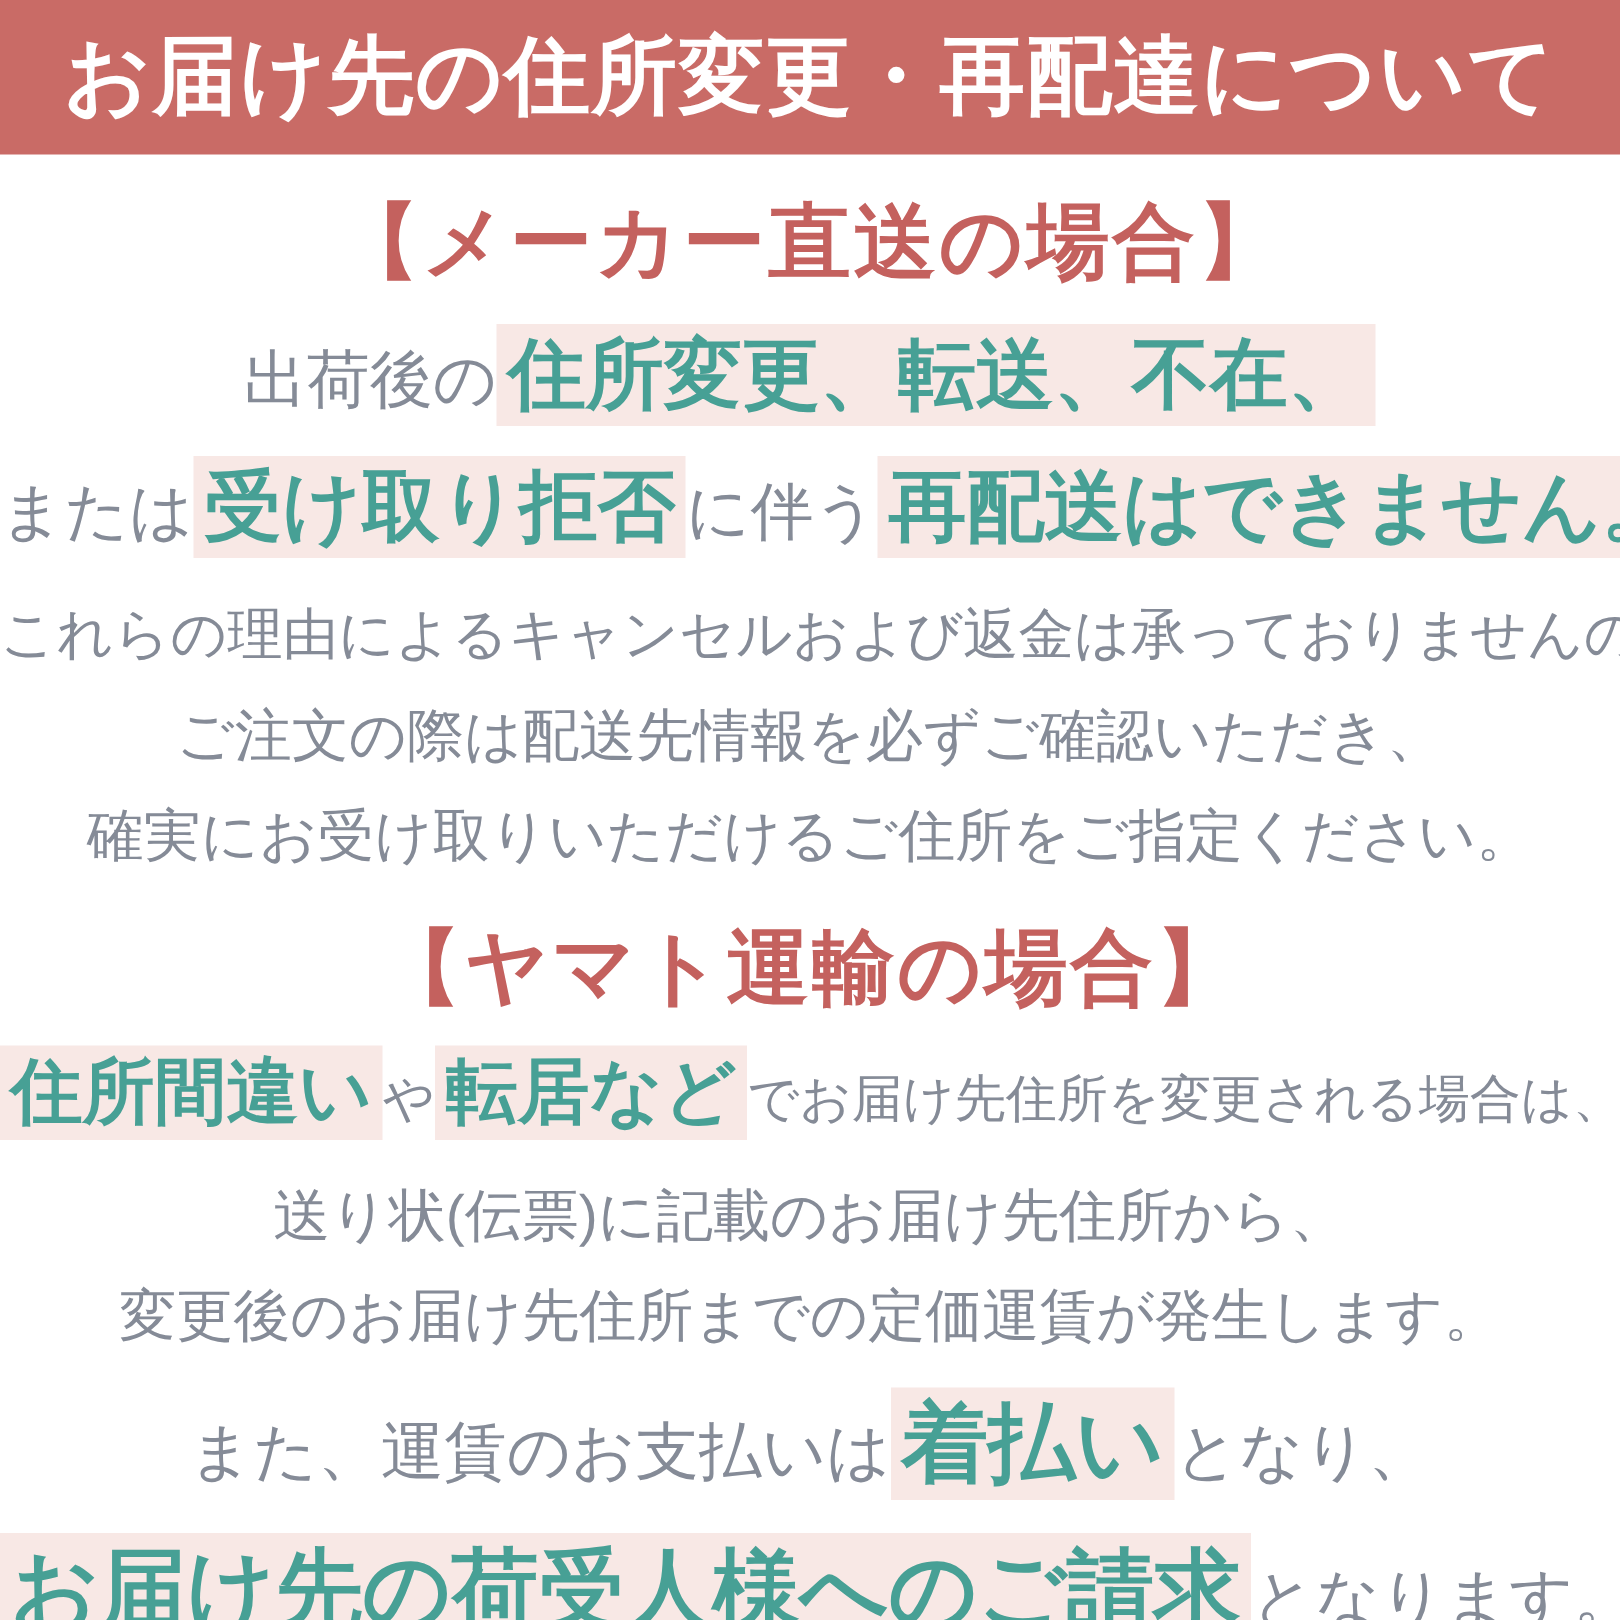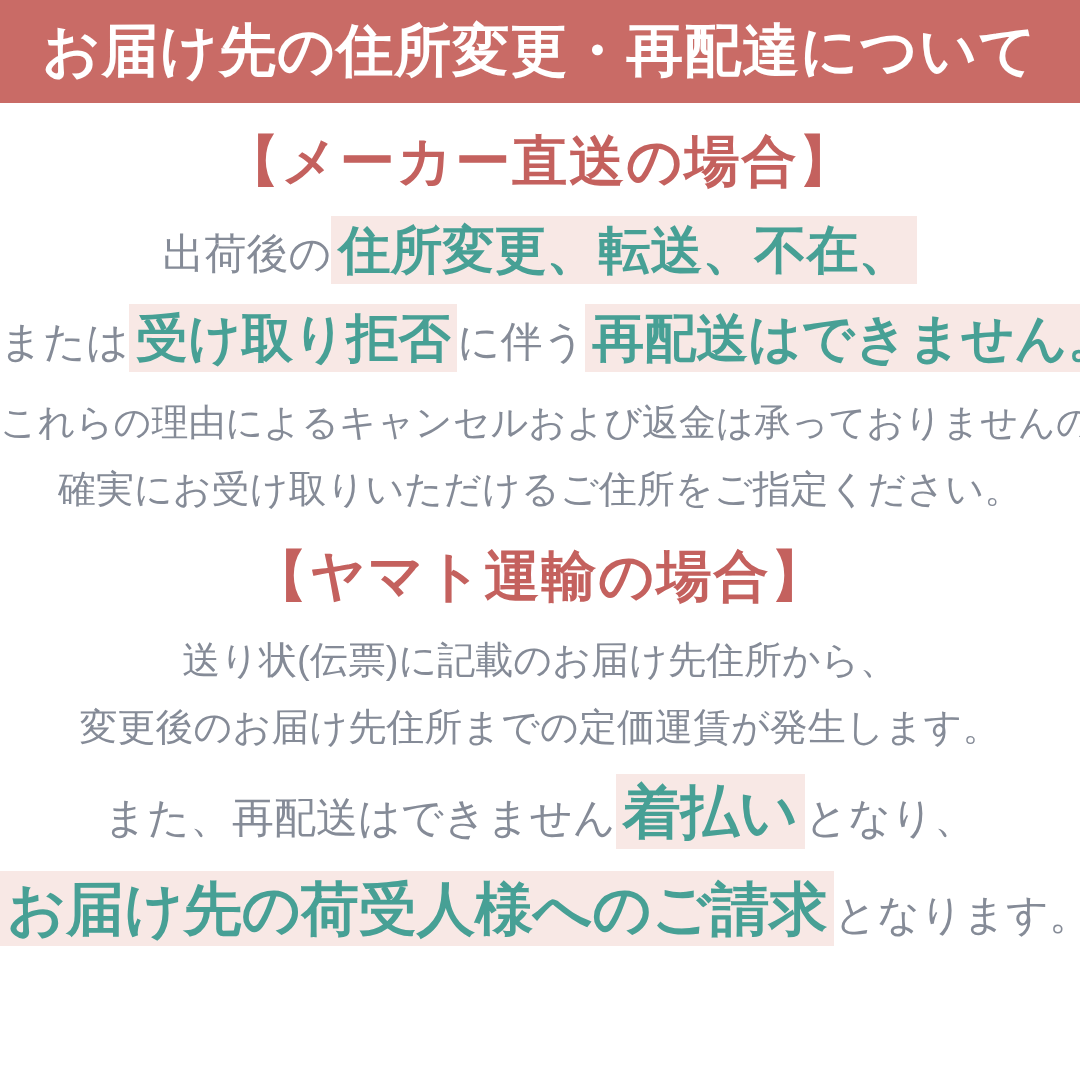--- a/index.html
+++ b/index.html
@@ -64,31 +64,33 @@
 
   <section>
     <h2 class="sec-h maker">【メーカー直送の場合】</h2>
 
     <p class="line mt12"><span class="g s40">出荷後の</span><span class="hl h52">住所変更、転送、不在、</span></p>
 
     <p class="line mt10"><span class="g s40">または</span><span class="hl h52">受け取り拒否</span><span class="g s40">に伴う</span><span class="hl h52">再配送はできません。</span></p>
 
     <p class="line mt18"><span class="g s37">これらの理由によるキャンセルおよび返金は承っておりませんので、</span></p>
 
+    <p class="line mt12"><span class="g s38">ご注文の際は配送先情報を必ずご確認いただき、</span></p>
 
     <p class="line mt10"><span class="g s38">確実にお受け取りいただけるご住所をご指定ください。</span></p>
   </section>
 
   <section>
     <h2 class="sec-h yamato">【ヤマト運輸の場合】</h2>
 
+    <p class="line mt10"><span class="hl h48">住所間違い</span><span class="g s34">や</span><span class="hl h48">転居など</span><span class="g s34">でお届け先住所を変更される場合は、</span></p>
 
     <p class="line mt18"><span class="g s38">送り状(伝票)に記載のお届け先住所から、</span></p>
 
     <p class="line mt10"><span class="g s38">変更後のお届け先住所までの定価運賃が発生します。</span></p>
 
-    <p class="line mt12"><span class="g s40">また、再配送はできません</span><span class="hl h50">着払い</span><span class="g s40">となり、</span></p>
+    <p class="line mt12"><span class="g s40">また、運賃のお支払いは</span><span class="hl h50">着払い</span><span class="g s40">となり、</span></p>
 
     <p class="line mt10"><span class="hl h50">お届け先の荷受人様へのご請求</span><span class="g s40">となります。</span></p>
 
   </section>
 
 </main>
 
 </body></html>

